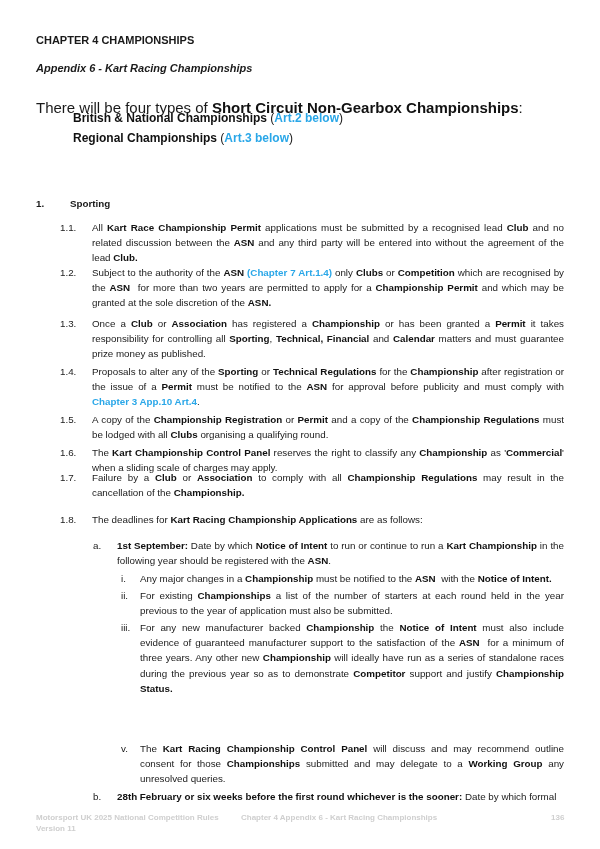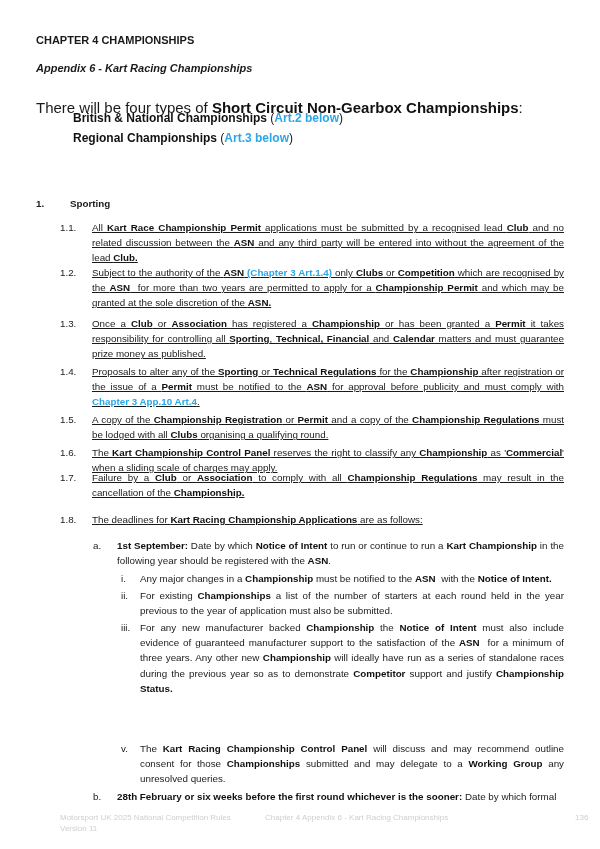--- a/index.html
+++ b/index.html
@@ -10,26 +10,26 @@
   .h2 { position:absolute; left:36px; top:62px; font-size:11px; font-weight:bold;font-style:italic; }
   .intro { position:absolute; left:36px; top:99px; font-size:15px; }
   .types { position:absolute; left:73px; top:113px; font-size:12px; }
   .types div { height:20px; line-height:10px; padding-top:0; }
   b { font-weight:bold; color:#111; }
   .lnk { color:#2aa7e8; font-weight:bold; }
   .sec { position:absolute; left:36px; top:198px; font-size:9.8px; font-weight:bold; }
   .sec .num { display:inline-block; width:34px; }
   .item { position:absolute; font-size:9.8px; line-height:15.2px; text-align:justify; }
   .item .n { position:absolute; left:-32px; top:0; }
-  .lvl2 { left:92px; width:472px;text-decoration:underline; }
+  .lvl2 { left:92px; width:472px; }
   .lvl3 { left:117px; width:447px; }
   .lvl3 .n { left:-24px; }
   .lvl4 { left:140px; width:424px; }
   .lvl4 .n { left:-19px; }
-  .footer { position:absolute; top:812px; font-size:8px; color:#cfcfcf; font-weight:normal; line-height:11px;margin-left:24px; }
+  .footer { position:absolute; top:812px; font-size:8px; color:#cfcfcf; font-weight:bold; line-height:11px; }
 </style>
 </head>
 <body>
 
 <div class="page">
 
   <div class="h1">CHAPTER 4 CHAMPIONSHIPS</div>
   <div class="h2">Appendix 6 - Kart Racing Championships</div>
 
   <div class="intro">
@@ -45,21 +45,21 @@
     <span class="num">1.</span><span>Sporting</span>
   </div>
 
   <div class="item lvl2" style="top:220px">
     <span class="n">1.1.</span>
     All <b>Kart Race Championship Permit</b> applications must be submitted by a recognised lead <b>Club</b> and no related discussion between the <b>ASN</b> and any third party will be entered into without the agreement of the lead <b>Club.</b>
   </div>
 
   <div class="item lvl2" style="top:265px">
     <span class="n">1.2.</span>
-    Subject to the authority of the <b>ASN</b> <span class="lnk">(Chapter 3 Art.1.4)</span> only <b>Clubs</b> or <b>Competition</b> which are recognised by the <b>ASN</b>&nbsp; for more than two years are permitted to apply for a <b>Championship Permit</b> and which may be granted at the sole discretion of the <b>ASN.</b>
+    Subject to the authority of the <b>ASN</b> <span class="lnk">(Chapter 7 Art.1.4)</span> only <b>Clubs</b> or <b>Competition</b> which are recognised by the <b>ASN</b>&nbsp; for more than two years are permitted to apply for a <b>Championship Permit</b> and which may be granted at the sole discretion of the <b>ASN.</b>
   </div>
 
   <div class="item lvl2" style="top:316px">
     <span class="n">1.3.</span>
     Once a <b>Club</b> or <b>Association</b> has registered a <b>Championship</b> or has been granted a <b>Permit</b> it takes responsibility for controlling all <b>Sporting</b>, <b>Technical, Financial</b> and <b>Calendar</b> matters and must guarantee prize money as published.
   </div>
 
   <div class="item lvl2" style="top:364px">
     <span class="n">1.4.</span>
     Proposals to alter any of the <b>Sporting</b> or <b>Technical Regulations</b> for the <b>Championship</b> after registration or the issue of a <b>Permit</b> must be notified to the <b>ASN</b> for approval before publicity and must comply with <span class="lnk">Chapter 3 App.10 Art.4</span>.

